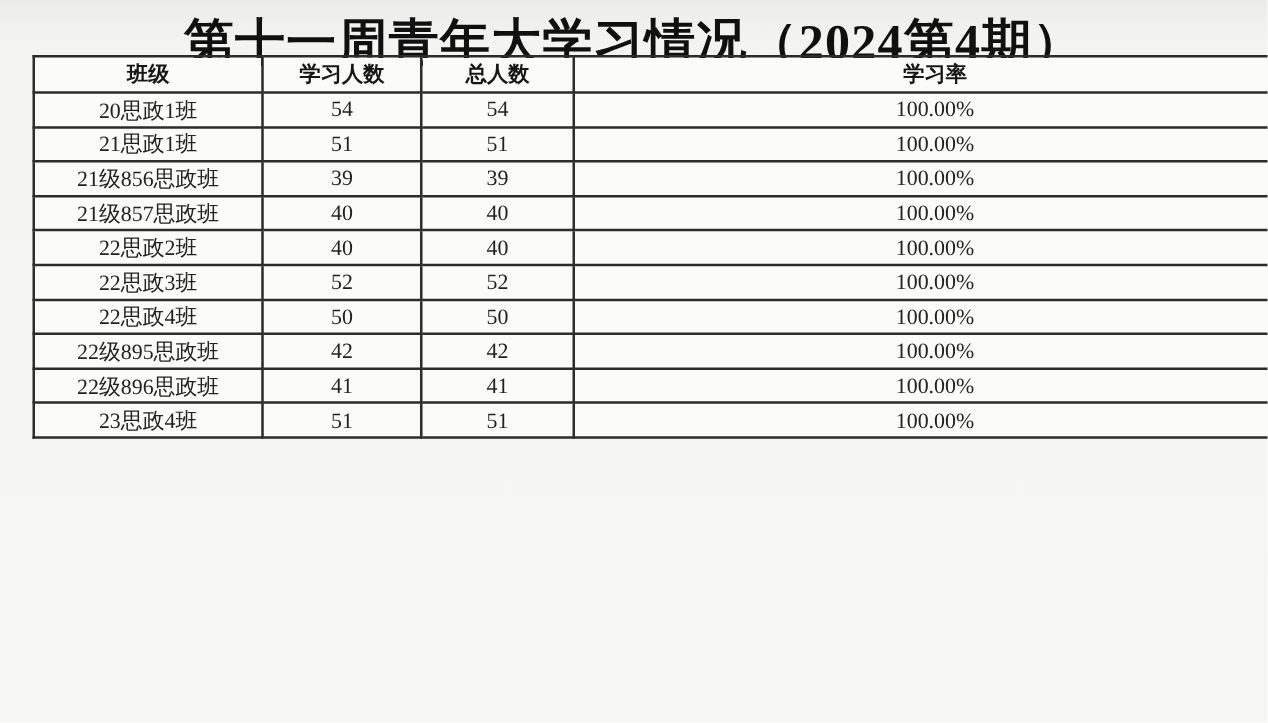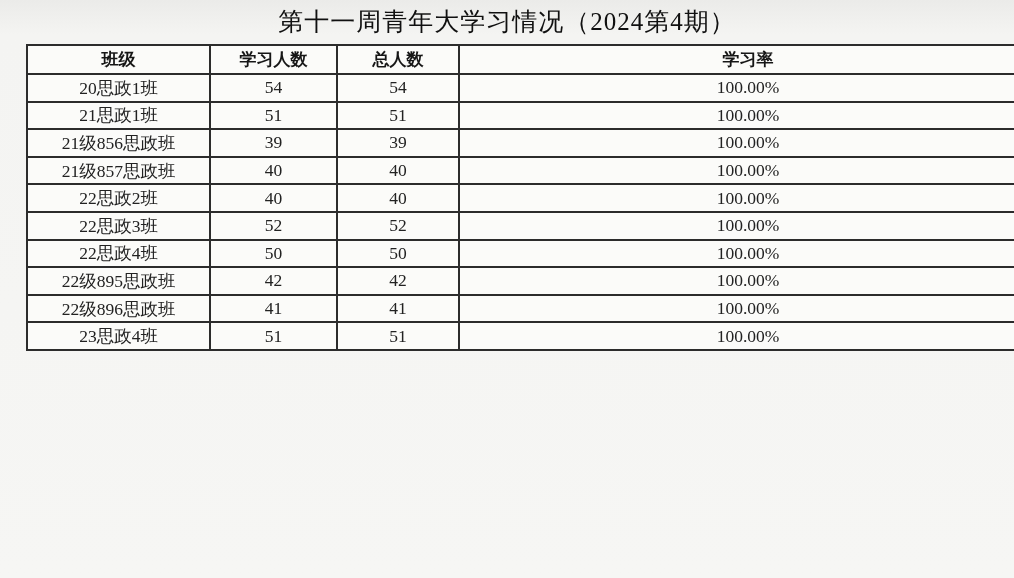--- a/index.html
+++ b/index.html
@@ -9,26 +9,26 @@
   body {
     width: 1014px;
     height: 578px;
     overflow: hidden;
     position: relative;
     background: linear-gradient(180deg, #ebebe9 0%, #f4f4f2 6%, #f6f6f4 100%);
     font-family: "Liberation Serif", "DejaVu Serif", serif;
     color: #1b1b1b;
   }
   .page-title {
-    margin: 0;
+    margin: 12px;
     height: 42px;
     line-height: 44px;
     text-align: center;
-    font-size: 25px;
-    font-weight: 400;
+    font-size: 40px;
+    font-weight: 700;
     letter-spacing: 1px;
     color: #101010;
     font-family: "Liberation Serif", "DejaVu Serif", serif;
   }
   table.study-table {
     position: absolute;
     top: 44px;
     left: 2px;
     width: 1010px;
     border-collapse: collapse;

